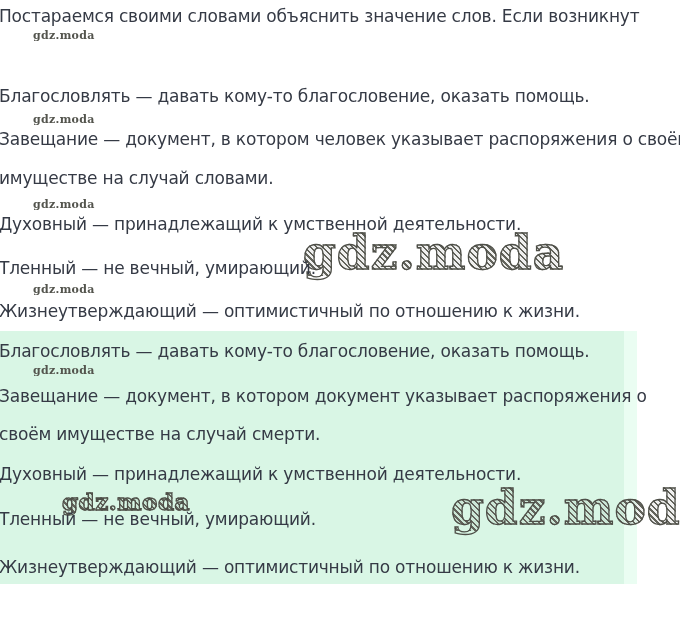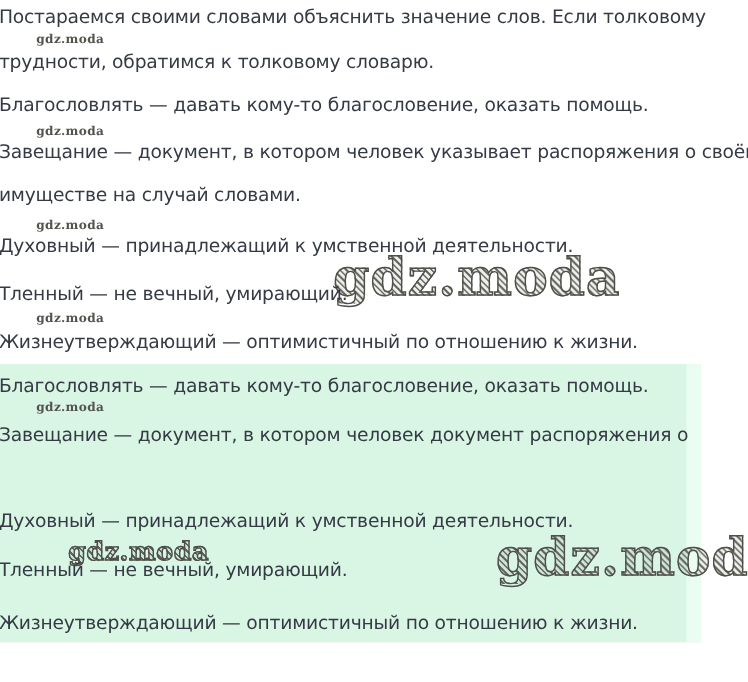--- a/index.html
+++ b/index.html
@@ -64,41 +64,41 @@
     }
   }
 </style>
 </head>
 <body>
 
 <div id="stage">
 
   <div class="green-block"></div>
 
-  <div class="line" style="top:6px">Постараемся своими словами объяснить значение слов. Если толковому</div>
+  <div class="line" style="top:6px">Постараемся своими словами объяснить значение слов. Если возникнут</div>
   <div class="wm-small" style="left:33px; top:30px">gdz.moda</div>
-  <div class="line" style="top:47px">трудности, обратимся к толковому словарю.</div>
 
   <div class="line" style="top:86px">Благословлять — давать кому-то благословение, оказать помощь.</div>
   <div class="wm-small" style="left:33px; top:114px">gdz.moda</div>
   <div class="line" style="top:129px">Завещание — документ, в котором человек указывает распоряжения о своём</div>
   <div class="line" style="top:168px">имуществе на случай словами.</div>
 
   <div class="wm-small" style="left:33px; top:199px">gdz.moda</div>
   <div class="line" style="top:214px">Духовный — принадлежащий к умственной деятельности.</div>
 
   <div class="wm-outline wm-large" style="left:303px; top:229px">gdz.moda</div>
   <div class="line" style="top:258px">Тленный — не вечный, умирающий.</div>
 
   <div class="wm-small" style="left:33px; top:284px">gdz.moda</div>
   <div class="line" style="top:301px">Жизнеутверждающий — оптимистичный по отношению к жизни.</div>
 
   <div class="line" style="top:341px">Благословлять — давать кому-то благословение, оказать помощь.</div>
   <div class="wm-small" style="left:33px; top:365px">gdz.moda</div>
-  <div class="line" style="top:386px">Завещание — документ, в котором человек документ распоряжения о</div>
+  <div class="line" style="top:386px">Завещание — документ, в котором документ указывает распоряжения о</div>
+  <div class="line" style="top:424px">своём имуществе на случай смерти.</div>
 
   <div class="line" style="top:464px">Духовный — принадлежащий к умственной деятельности.</div>
   <div class="wm-outline wm-medium" style="left:62px; top:490px">gdz.moda</div>
   <div class="line" style="top:509px">Тленный — не вечный, умирающий.</div>
 
   <div class="wm-outline wm-large" style="left:451px; top:484px">gdz.moda</div>
   <div class="line" style="top:557px">Жизнеутверждающий — оптимистичный по отношению к жизни.</div>
 
 </div>
 

